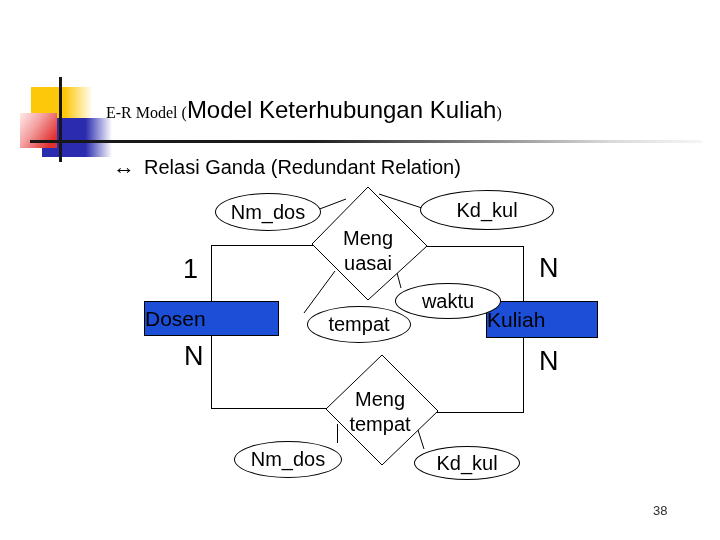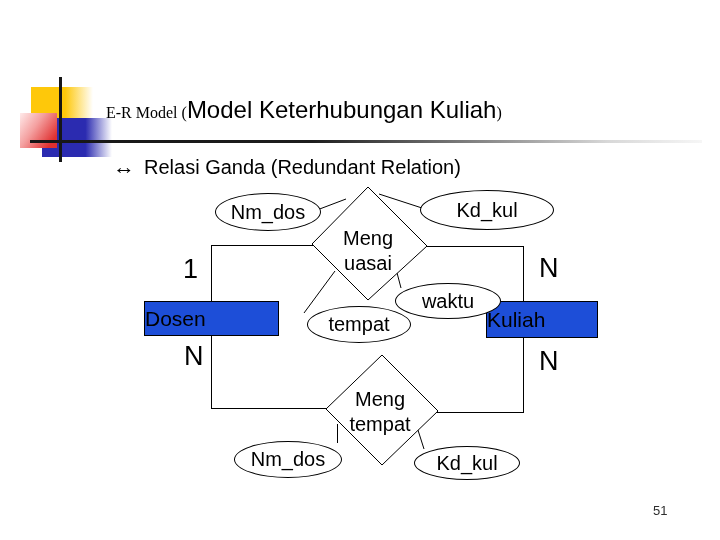--- a/index.html
+++ b/index.html
@@ -131,13 +131,13 @@
 </div>
 <div class="abs attr" id="ell-kdkul-bot">
   <span class="underlined">Kd_kul</span>
 </div>
 
 <div class="abs card" id="card-1">1</div>
 <div class="abs card" id="card-n-tr">N</div>
 <div class="abs card" id="card-n-bl">N</div>
 <div class="abs card" id="card-n-br">N</div>
 
-<div class="abs" id="page-number">51</div>
+<div class="abs" id="page-number">38</div>
 
 </body></html>

